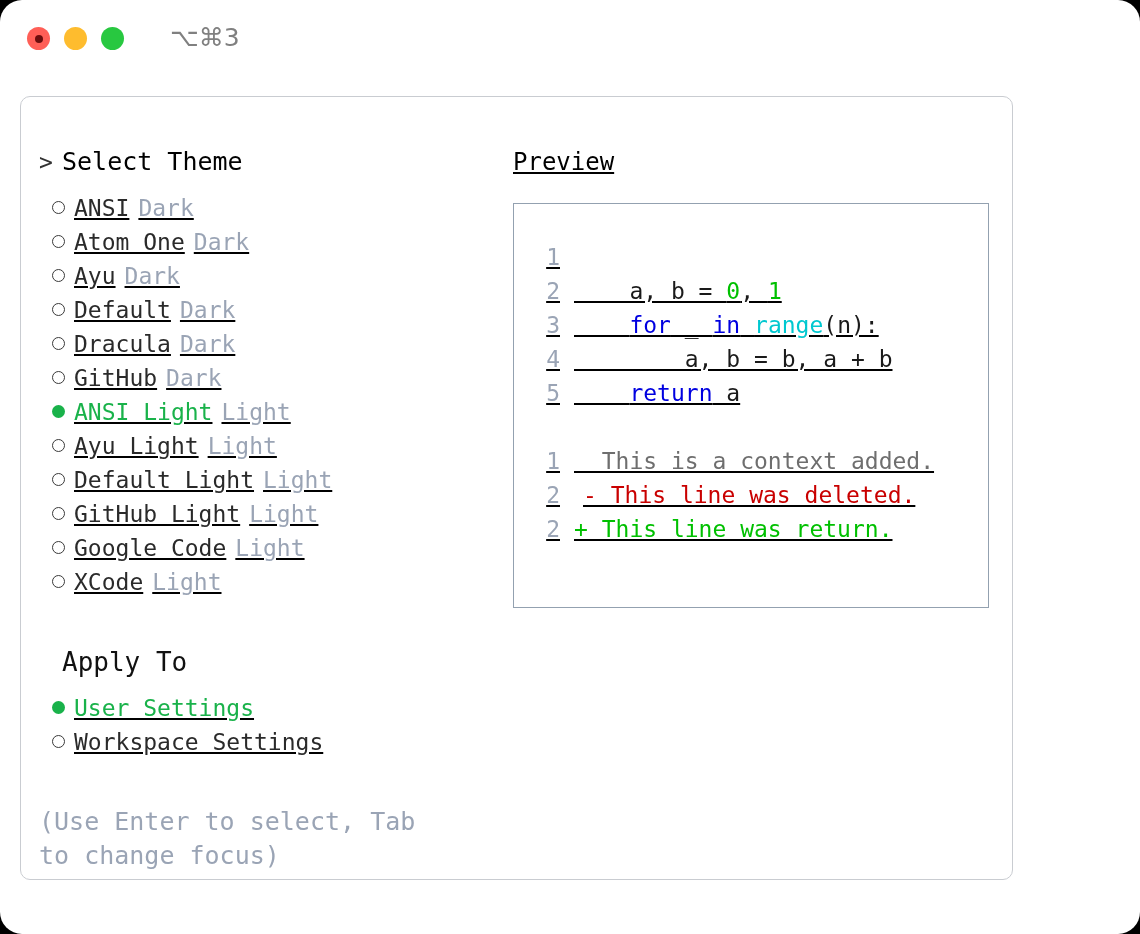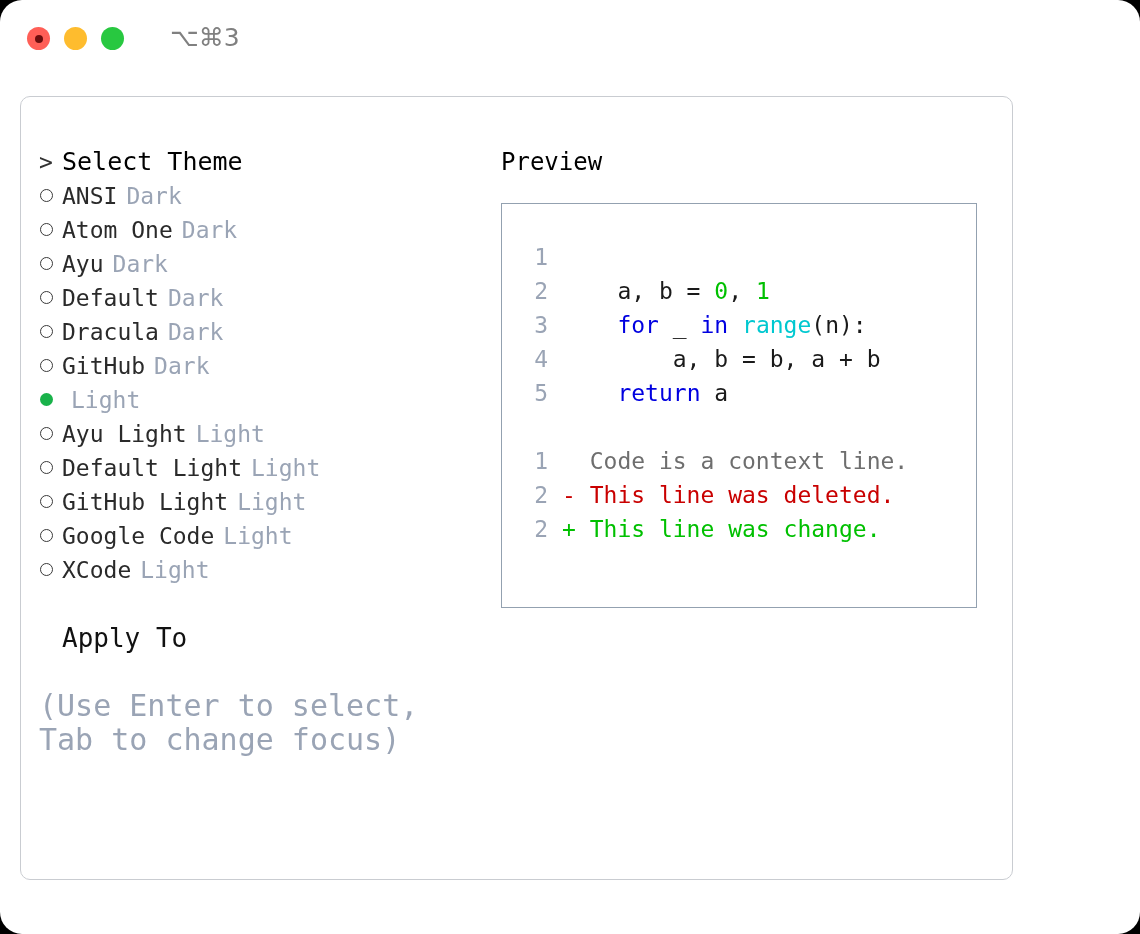--- a/index.html
+++ b/index.html
@@ -87,34 +87,35 @@
   }
 
   .col-left {
     position: absolute;
     left: 18px;
     top: 48px;
     width: 440px;
   }
   .col-right {
     position: absolute;
-    left: 480px;
+    left: 492px;
     top: 48px;
     width: 490px;
+    text-decoration: underline;
   }
 
   
   .heading {
     font-size: 25px;
     font-weight: normal;
     color: #000000;
     line-height: 34px;
     white-space: pre;
   }
-  .theme-list { margin: 0; padding: 0; }
+  .theme-list { margin: 12px; padding: 0; text-decoration: underline; }
 
   .row {
     display: flex;
     align-items: baseline;
     line-height: 34px;
     font-size: 23px;
     white-space: pre;
   }
   .marker {
     width: 23px;
@@ -155,21 +156,21 @@
 
   .subheading {
     font-size: 26px;
     color: #111111;
     line-height: 34px;
     padding-left: 23px;
     white-space: pre;
   }
 
   .hint {
-    font-size: 30px;
+    font-size: 25px;
     color: #9aa4b5;
     line-height: 34px;
     width: 410px;
     white-space: pre-wrap;
   }
 
   
   .preview-title {
     font-size: 24px;
     color: #000000;
@@ -198,21 +199,21 @@
     text-align: right;
     margin-right: 14px;
   }
   .blank-line { height: 34px; }
 
   .tok-kw  { color: #0000e0; }
   .tok-fn  { color: #00c8d0; margin-top: 7px; }
   .tok-num { color: #00c000; }
   .tok-txt { color: #1a1a1a; }
   .tok-ctx { color: #6e6e6e; }
-  .tok-del { color: #c90000; }
+  .tok-del { color: #c90000; margin-left: 9px; }
   .tok-add { color: #00c000; }
 </style>
 </head>
 <body>
 
 <div class="screen">
 
   <div class="titlebar">
     <div class="lights">
       <span class="light red"></span>
@@ -231,52 +232,56 @@
         <span class="heading">Select Theme</span>
       </div>
 
       <div class="theme-list" id="theme-list">
           <div class="row"><span class="marker hollow"></span><span class="name">ANSI</span><span class="tag">Dark</span></div>
           <div class="row"><span class="marker hollow"></span><span class="name">Atom One</span><span class="tag">Dark</span></div>
           <div class="row"><span class="marker hollow"></span><span class="name">Ayu</span><span class="tag">Dark</span></div>
           <div class="row"><span class="marker hollow"></span><span class="name">Default</span><span class="tag">Dark</span></div>
           <div class="row"><span class="marker hollow"></span><span class="name">Dracula</span><span class="tag">Dark</span></div>
           <div class="row"><span class="marker hollow"></span><span class="name">GitHub</span><span class="tag">Dark</span></div>
-          <div class="row"><span class="marker filled"></span><span class="tag">Light</span></div>
+          <div class="row"><span class="marker filled"></span><span class="name selected">ANSI Light</span><span class="tag">Light</span></div>
           <div class="row"><span class="marker hollow"></span><span class="name">Ayu Light</span><span class="tag">Light</span></div>
           <div class="row"><span class="marker hollow"></span><span class="name">Default Light</span><span class="tag">Light</span></div>
           <div class="row"><span class="marker hollow"></span><span class="name">GitHub Light</span><span class="tag">Light</span></div>
           <div class="row"><span class="marker hollow"></span><span class="name">Google Code</span><span class="tag">Light</span></div>
           <div class="row"><span class="marker hollow"></span><span class="name">XCode</span><span class="tag">Light</span></div>
         </div>
 
       <div class="spacer"></div>
 
       <div class="subheading">Apply To</div>
 
+      <div class="theme-list" id="apply-to-list">
+          <div class="row"><span class="marker filled"></span><span class="name selected">User Settings</span></div>
+          <div class="row"><span class="marker hollow"></span><span class="name">Workspace Settings</span></div>
+        </div>
 
       <div class="spacer"></div>
 
       <div class="hint">(Use Enter to select, Tab to change focus)</div>
     </div>
 
     <div class="col-right">
       <div class="preview-title">Preview</div>
 
       <div class="preview-box">
         <div id="code-block">
             <div class="code-line"><span class="ln">1</span></div>
             <div class="code-line"><span class="ln">2</span><span><span class="tok-txt">    a, b = </span><span class="tok-num">0</span><span class="tok-txt">, </span><span class="tok-num">1</span></span></div>
             <div class="code-line"><span class="ln">3</span><span><span class="tok-txt">    </span><span class="tok-kw">for</span><span class="tok-txt"> _ </span><span class="tok-kw">in</span><span class="tok-txt"> </span><span class="tok-fn">range</span><span class="tok-txt">(n):</span></span></div>
             <div class="code-line"><span class="ln">4</span><span><span class="tok-txt">        a, b = b, a + b</span></span></div>
             <div class="code-line"><span class="ln">5</span><span><span class="tok-txt">    </span><span class="tok-kw">return</span><span class="tok-txt"> a</span></span></div>
           </div>
         <div class="blank-line"></div>
         <div id="diff-block">
-            <div class="code-line"><span class="ln">1</span><span><span class="tok-ctx">  Code is a context line.</span></span></div>
+            <div class="code-line"><span class="ln">1</span><span><span class="tok-ctx">  This is a context added.</span></span></div>
             <div class="code-line"><span class="ln">2</span><span><span class="tok-del">- This line was deleted.</span></span></div>
-            <div class="code-line"><span class="ln">2</span><span><span class="tok-add">+ This line was change.</span></span></div>
+            <div class="code-line"><span class="ln">2</span><span><span class="tok-add">+ This line was return.</span></span></div>
           </div>
       </div>
     </div>
 
   </div>
 </div>
 
 </body></html>

